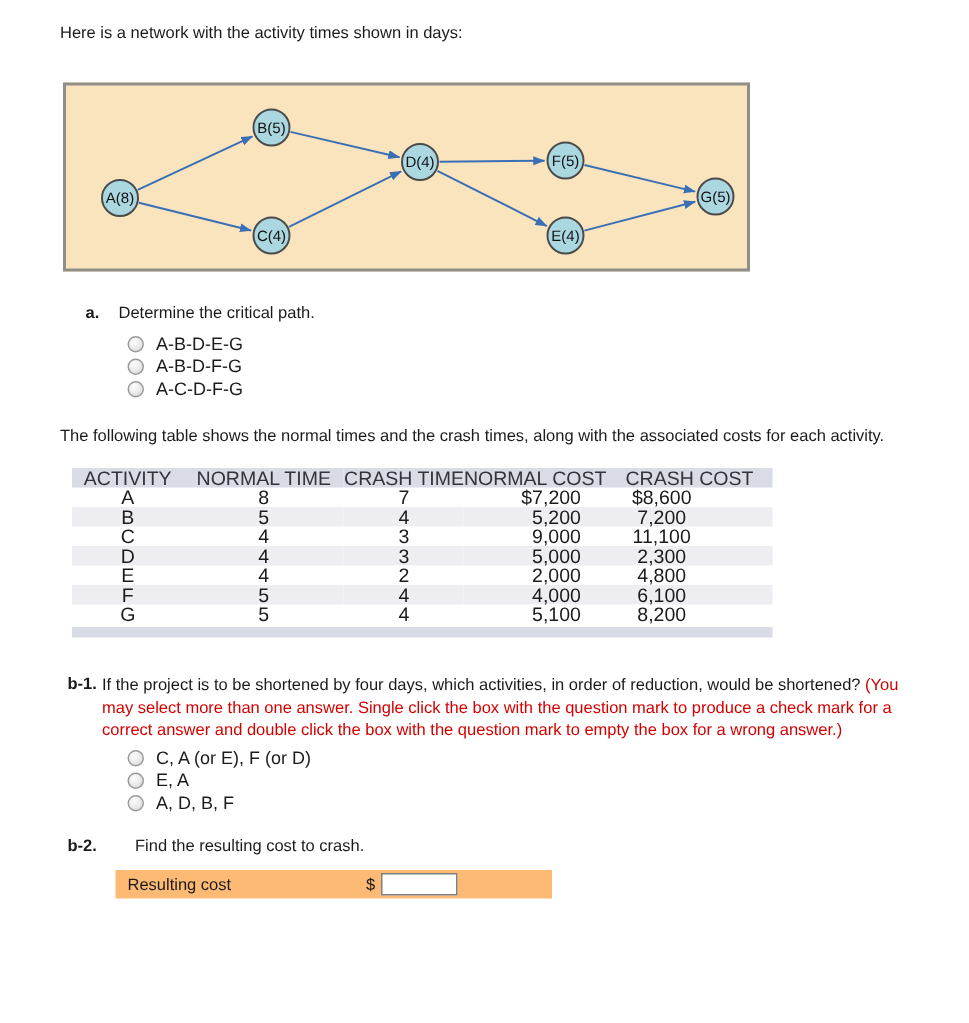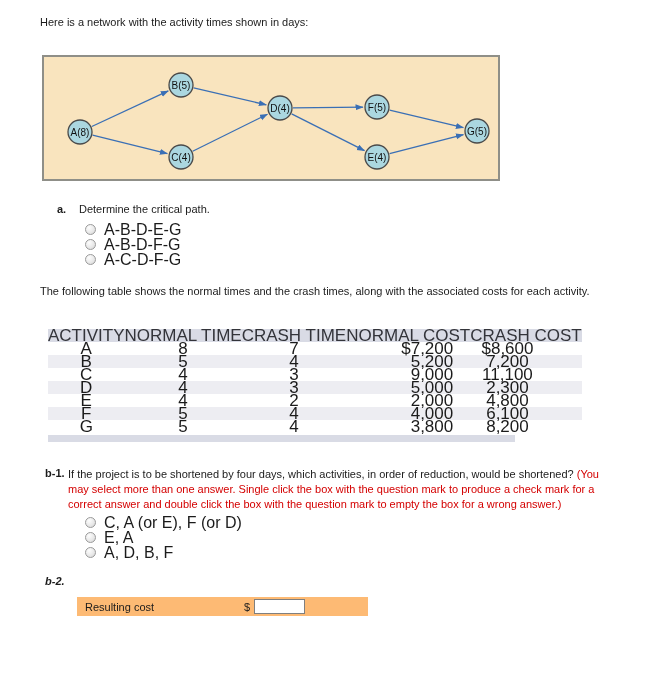--- a/index.html
+++ b/index.html
@@ -26,28 +26,28 @@
   .qa { margin:22px 0 0 57px; }
   .qa .q-label { width:22px; }
   .opts { margin-top:9px; }
   .opt { display:flex; align-items:center; margin-bottom:4px; height:11px; }
   .radio {
     width:11px; height:11px; border-radius:50%;
     border:1px solid #9a9a9a;
     background:radial-gradient(circle at 35% 30%, #fdfdfd 0%, #e9e9e9 55%, #d2d2d2 100%);
     margin-right:8px; flex:0 0 auto;
   }
-  .opt-label { font-size:16px; line-height:11px; }
+  .opt-label { font-size:12px; line-height:11px; }
   .opts-a { margin-left:85px; }
   .opts-b { margin-left:85px; margin-top:5px; }
 
   .table-intro { margin:19px 0 0 40px; width:560px; line-height:15px; }
 
   
-  .crash-table { margin:30px 0 0 48px; width:467px; border-collapse:collapse; font-size:17px; }
+  .crash-table { margin:13px 0 0 48px; width:467px; border-collapse:collapse; font-size:13px; }
   .crash-table th {
     background:#D9DBE5; color:#33343a; font-weight:normal;
     height:13px; line-height:13px; text-align:center; white-space:nowrap;
   }
   .crash-table td { height:13px; line-height:13px; text-align:center; white-space:nowrap; }
   .crash-table tr.alt td { background:#EDEDF2; }
   .crash-table col.c1 { width:77px; }
   .crash-table col.c2 { width:110px; }
   .crash-table col.c3 { width:70px; }
   .crash-table col.c4 { width:95px; }
@@ -55,21 +55,21 @@
   .crash-table td:nth-child(4) { text-align:right; padding-right:17px; }
   .crash-table td:nth-child(5) { text-align:center; padding-right:37px; }
   .table-strip { margin:2px 0 0 48px; width:467px; height:7px; background:#D9DBE5; }
 
   .qb1 { margin:25px 0 0 45px; }
   .qb1 .q-label { width:23px; }
   .qb1 .q-text { width:552px; line-height:15px; }
   .red-note { color:#D40000; font-weight:normal; }
 
   .qb2 { margin:17px 0 0 45px; }
-  .qb2 .q-label { width:45px;font-style:italic; }
+  .qb2 .q-label { width:45px; }
 
   
   .rc-row {
     position:relative; margin:10px 0 0 77px; width:291px; height:19px;
     background:#fdba74;
   }
   .rc-label { position:absolute; left:8px; top:4px; }
   .rc-dollar { position:absolute; left:167px; top:4px; }
   .rc-input {
     position:absolute; left:177px; top:2px; width:51px; height:15px;
@@ -192,21 +192,21 @@
         <td>F</td>
         <td>5</td>
         <td>4</td>
         <td>4,000</td>
         <td>6,100</td>
       </tr>
       <tr>
         <td>G</td>
         <td>5</td>
         <td>4</td>
-        <td>3,800</td>
+        <td>5,100</td>
         <td>8,200</td>
       </tr>
     </tbody>
 </table>
 <div class="table-strip"></div>
 
 <div class="qb1 q-line">
   <span class="q-label">b-1.</span>
   <span class="q-text"><span>If the project is to be shortened by four days, which activities, in order of reduction, would be shortened? </span><span class="red-note">(You may select more than one answer. Single click the box with the question mark to produce a check mark for a correct answer and double click the box with the question mark to empty the box for a wrong answer.)</span></span>
 </div>
@@ -220,19 +220,20 @@
       <span class="opt-label">E, A</span>
     </div>
     <div class="opt">
       <span class="radio"></span>
       <span class="opt-label">A, D, B, F</span>
     </div>
   </div>
 
 <div class="qb2 q-line">
   <span class="q-label">b-2.</span>
+  <span>Find the resulting cost to crash.</span>
 </div>
 
 <div class="rc-row">
   <span class="rc-label">Resulting cost</span>
   <span class="rc-dollar">$</span>
   <input class="rc-input" type="text" value="" style="">
 </div>
 
 </body></html>

